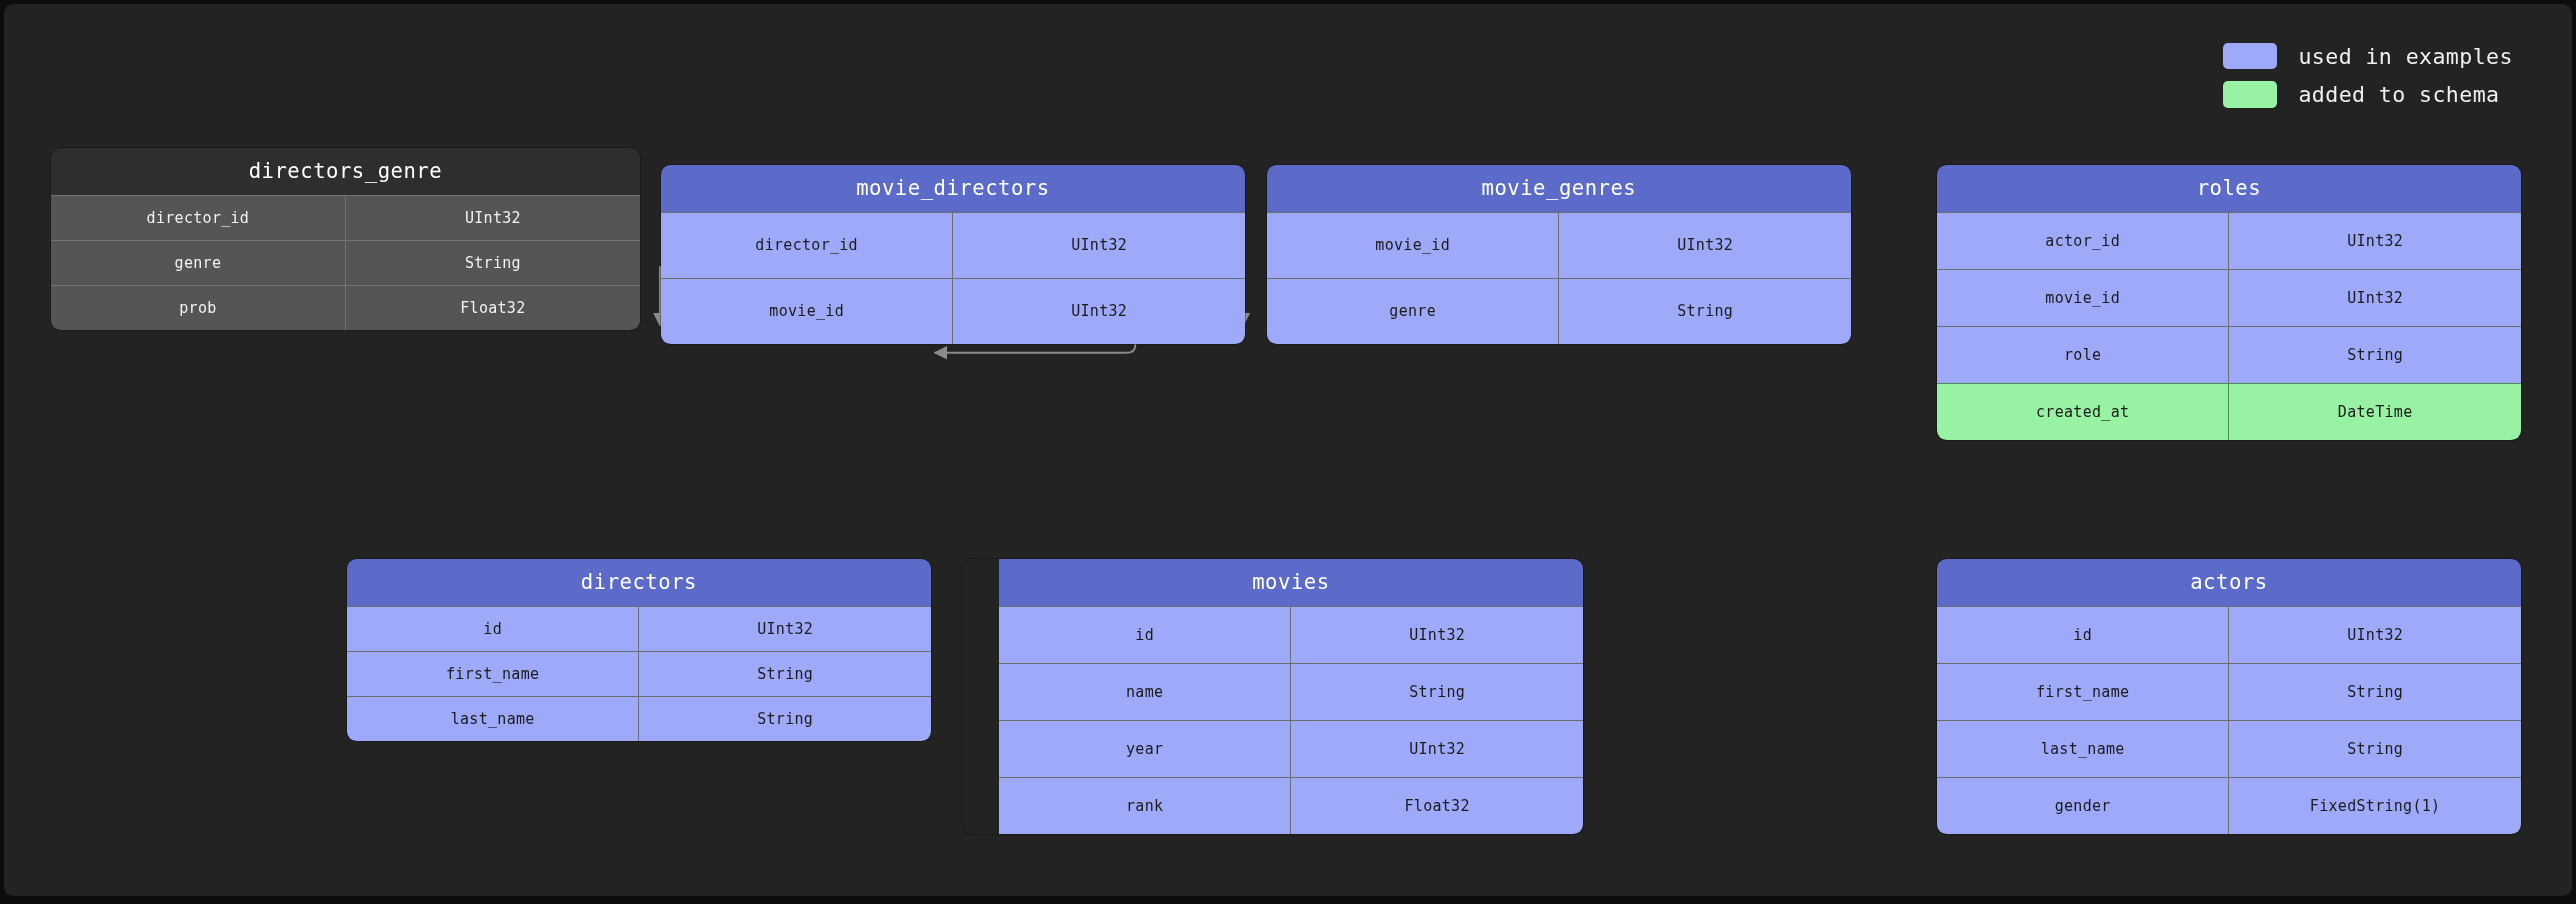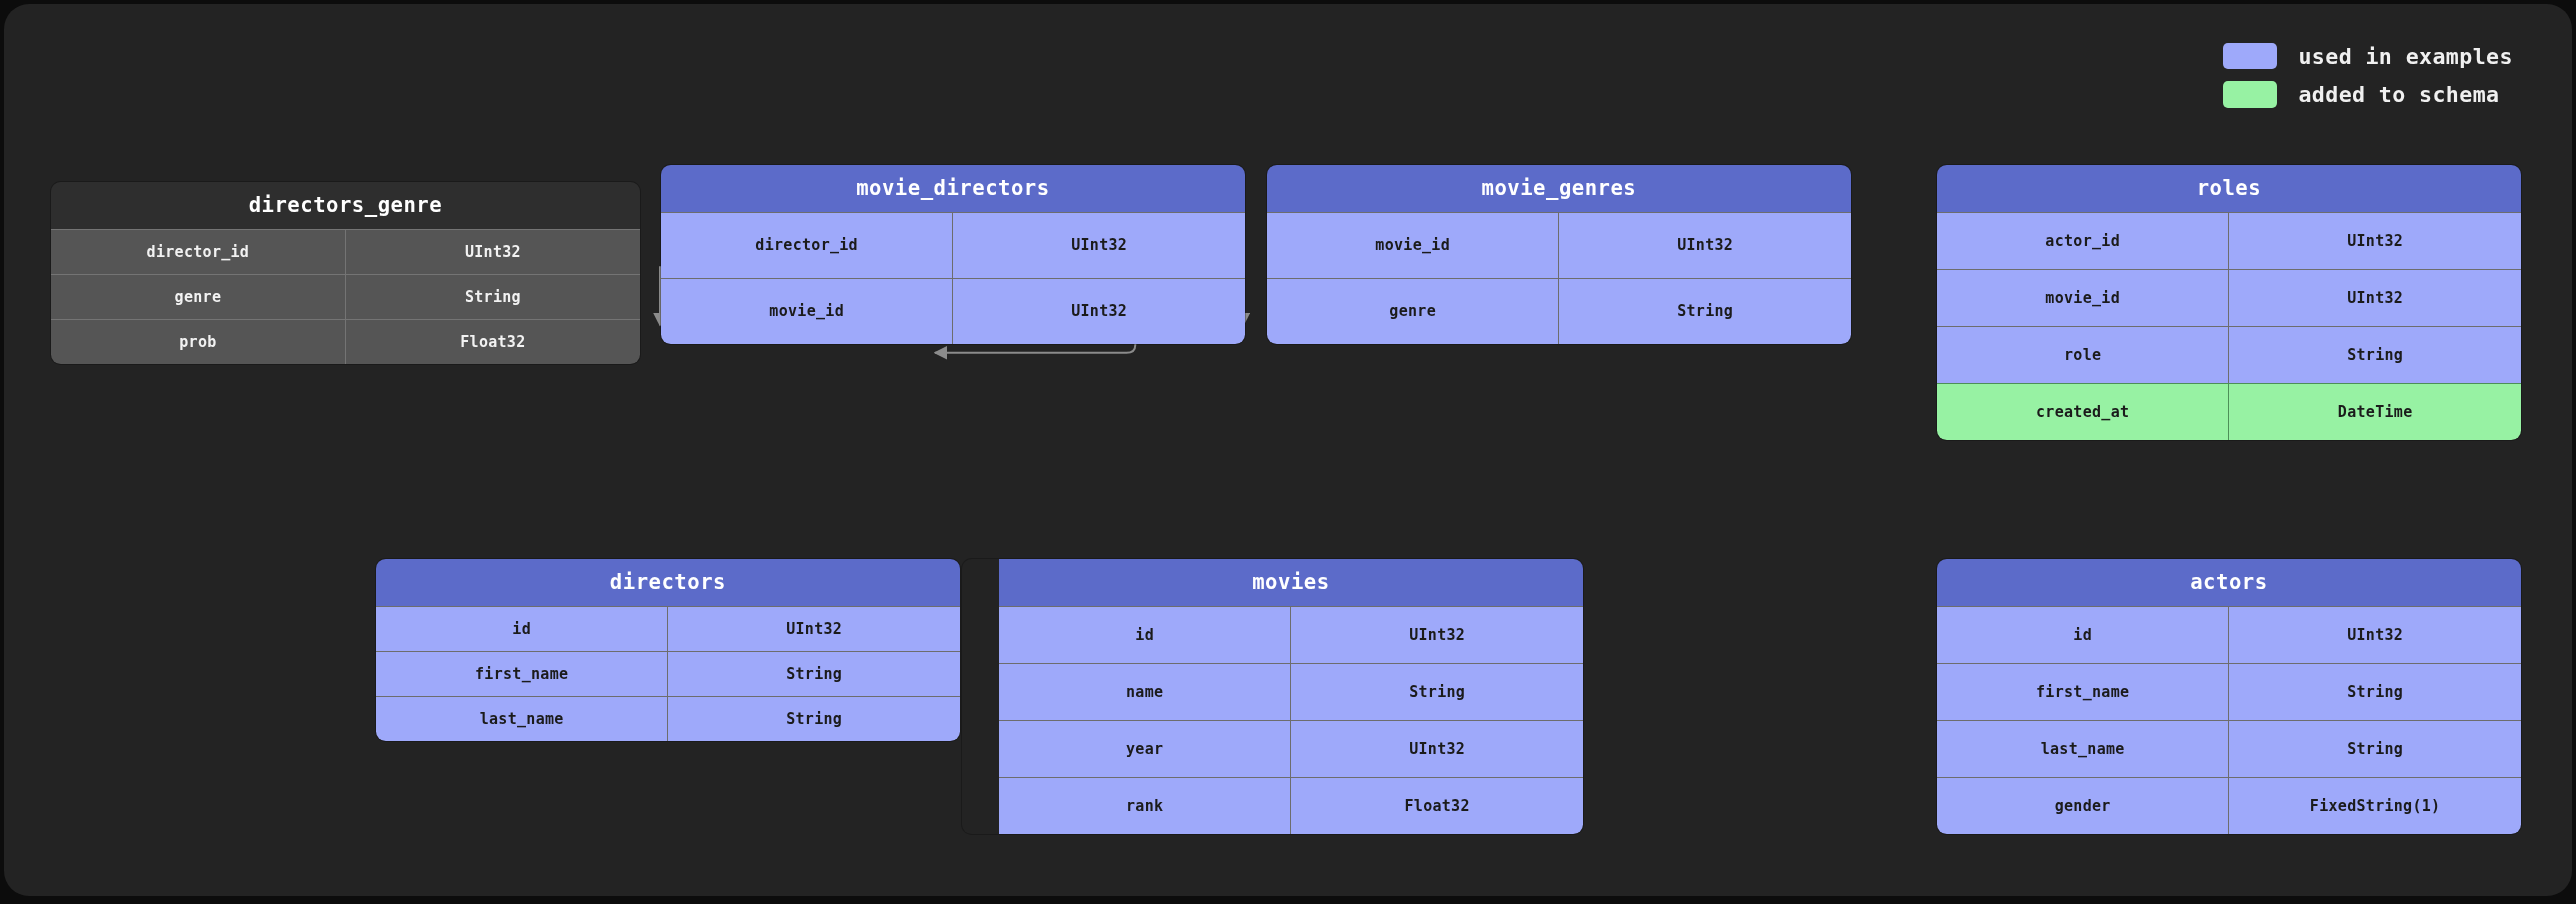--- a/index.html
+++ b/index.html
@@ -15,23 +15,22 @@
     font-family: "DejaVu Sans Mono", "Liberation Mono", monospace;
     overflow: hidden;
   }
   #canvas {
     position: absolute;
     left: 3.9px;
     top: 3.9px;
     width: 2568px;
     height: 892px;
     background: #232323;
-    border-radius: 25px;
-    overflow: hidden;
-    font-weight: bold;
+    border-radius: 9px;
+    overflow: hidden;
   }
 
   
   #legend {
     position: absolute;
     right: 59px;
     top: 39px;
     display: flex;
     flex-direction: column;
     gap: 11.8px;
@@ -156,21 +155,21 @@
       <div class="legend-row">
         <span class="legend-swatch" style="background:#9ea9fa"></span>
         <span class="legend-label">used in examples</span>
       </div>
       <div class="legend-row">
         <span class="legend-swatch" style="background:#97f2a3"></span>
         <span class="legend-label">added to schema</span>
       </div>
     </div>
 
-    <div class="table-card v-unused" style="left:47px; top:178px; width:589px;">
+    <div class="table-card v-unused" style="left:47px; top:144px; width:589px;">
       <div class="tbl-title">directors_genre</div>
       <div class="tbl-row">
         <div class="tbl-cell name">director_id</div>
         <div class="tbl-cell type">UInt32</div>
       </div>
       <div class="tbl-row">
         <div class="tbl-cell name">genre</div>
         <div class="tbl-cell type">String</div>
       </div>
       <div class="tbl-row">
@@ -216,21 +215,21 @@
       <div class="tbl-row" style="height:56px;">
         <div class="tbl-cell name">role</div>
         <div class="tbl-cell type">String</div>
       </div>
       <div class="tbl-row added" style="height:56px;">
         <div class="tbl-cell name">created_at</div>
         <div class="tbl-cell type">DateTime</div>
       </div>
     </div>
 
-    <div class="table-card v-used" style="left:372px; top:555px; width:584px;">
+    <div class="table-card v-used" style="left:343px; top:555px; width:584px;">
       <div class="tbl-title">directors</div>
       <div class="tbl-row">
         <div class="tbl-cell name">id</div>
         <div class="tbl-cell type">UInt32</div>
       </div>
       <div class="tbl-row">
         <div class="tbl-cell name">first_name</div>
         <div class="tbl-cell type">String</div>
       </div>
       <div class="tbl-row">

